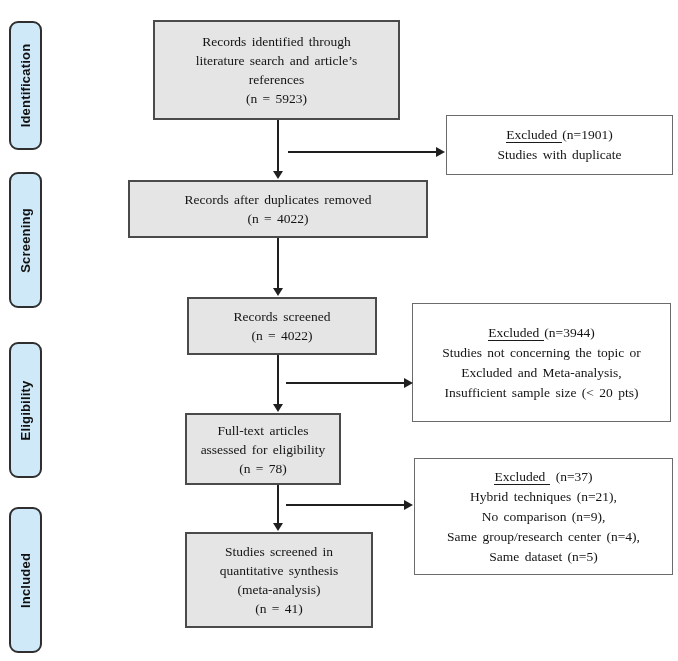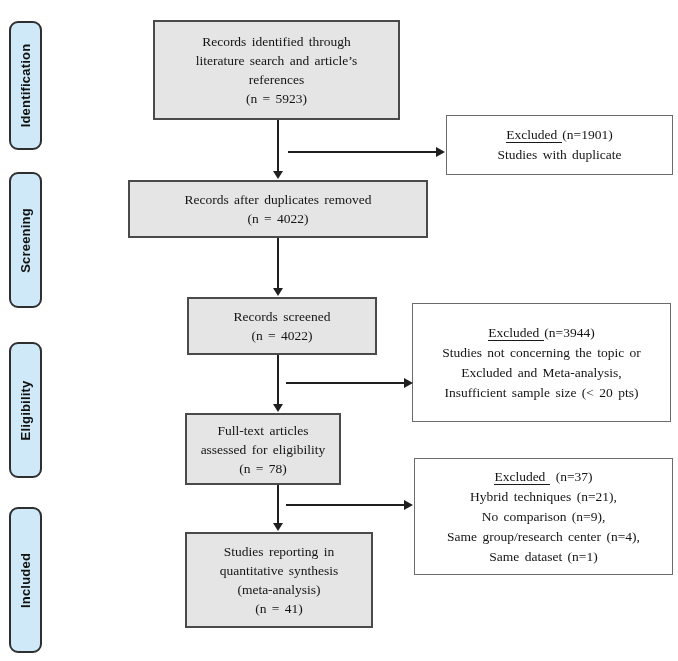--- a/index.html
+++ b/index.html
@@ -113,21 +113,21 @@
     <div>(n = 4022)</div>
   </div>
 
   <div class="fbox" style="left:185px;top:413px;width:156px;height:72px;">
     <div>Full-text articles</div>
     <div>assessed for eligibility</div>
     <div>(n = 78)</div>
   </div>
 
   <div class="fbox" style="left:185px;top:532px;width:188px;height:96px;">
-    <div>Studies reporting in</div>
+    <div>Studies screened in</div>
     <div>quantitative synthesis</div>
     <div>(meta-analysis)</div>
     <div>(n = 41)</div>
   </div>
 
   <div class="ebox" style="left:446px;top:115px;width:227px;height:60px;">
     <div class="exc-head">
       <span class="exc-title">Excluded</span><span>(n=1901)</span>
     </div>
     <div>Studies with duplicate</div>
@@ -142,21 +142,21 @@
     <div>Insufficient sample size (&lt; 20 pts)</div>
   </div>
 
   <div class="ebox" style="left:414px;top:458px;width:259px;height:117px;">
     <div class="exc-head">
       <span class="exc-title">Excluded</span> <span>(n=37)</span>
     </div>
     <div>Hybrid techniques (n=21),</div>
     <div>No comparison (n=9),</div>
     <div>Same group/research center (n=4),</div>
-    <div>Same dataset (n=1)</div>
+    <div>Same dataset (n=5)</div>
   </div>
 
   <div class="arrow-v" style="left:277px;top:120px;height:51px;">
     <div class="head"></div>
   </div>
   <div class="arrow-v" style="left:277px;top:238px;height:50px;">
     <div class="head"></div>
   </div>
   <div class="arrow-v" style="left:277px;top:355px;height:49px;">
     <div class="head"></div>

